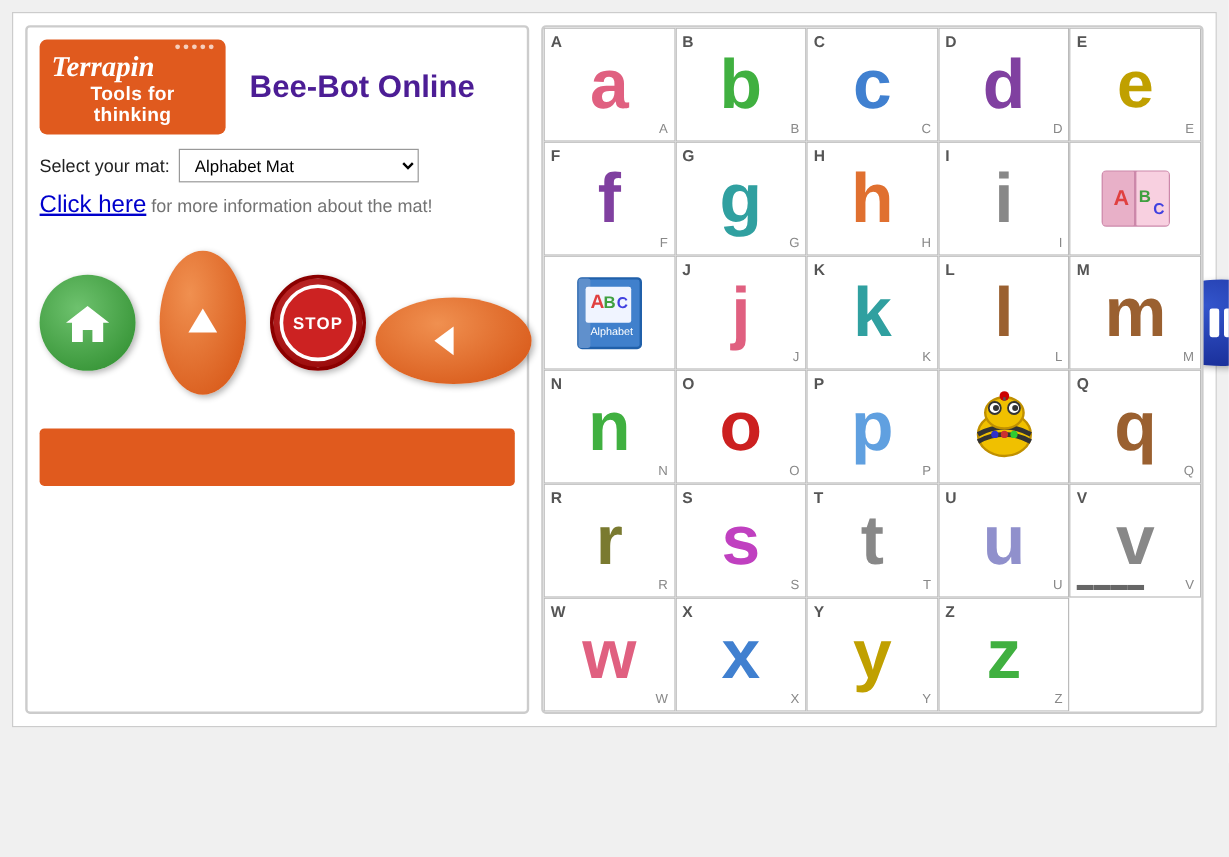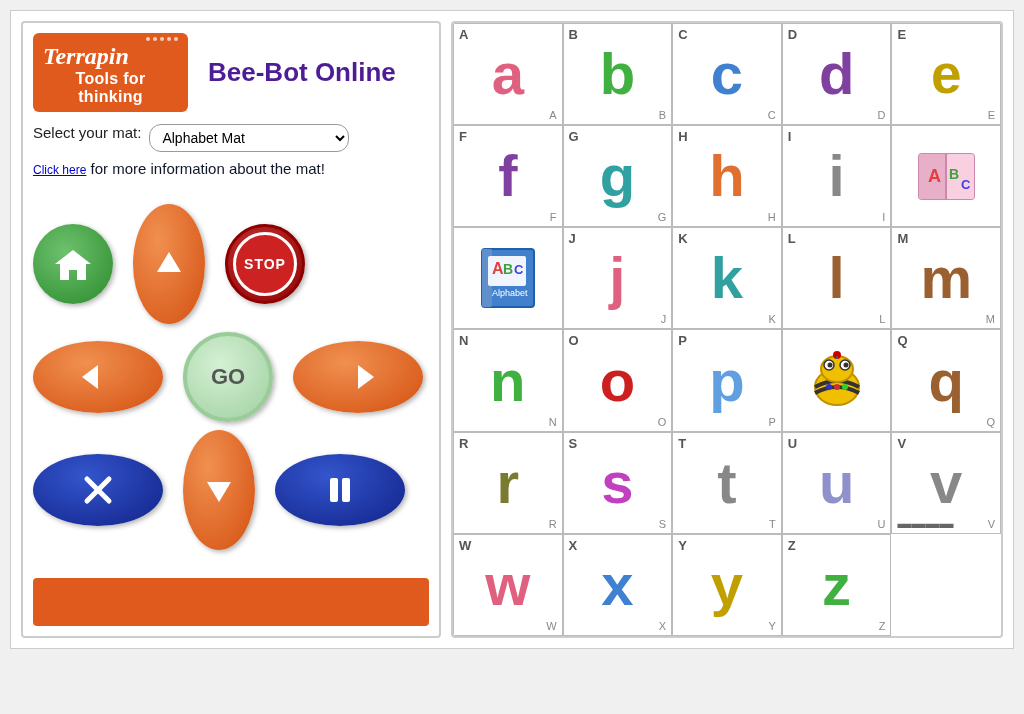--- a/index.html
+++ b/index.html
@@ -36,49 +36,50 @@
       gap: 20px;
       margin-bottom: 12px;
     }
     .app-title {
       font-size: 26px;
       font-weight: bold;
       color: #4c1d95;
     }
     .mat-select-row {
       display: flex;
+      align-items: center;
       gap: 8px;
       margin-bottom: 8px;
     }
     .mat-select-label {
       font-size: 15px;
       color: #222;
     }
     .mat-select {
       border: 1px solid #999;
-      border-radius: 12px;
+      border-radius: 0;
       padding: 4px 8px;
       font-size: 14px;
       background: white;
       width: 200px;
     }
     .click-here-link {
       color: #00c;
       text-decoration: underline;
       cursor: pointer;
-      font-size: 12px;
+      font-size: 20px;
     }
     .info-text {
       font-size: 15px;
-      color: #0f172a;
+      color: #737373;
     }
     .controls-area {
       display: flex;
-      flex-direction: column;
-      align-items: flex-start;
+      flex-direction: row;
+      align-items: flex-end;
       gap: 8px;
       margin-top: 16px;
       padding: 10px 0;
     }
     .controls-row {
       display: flex;
       align-items: center;
       justify-content: center;
       gap: 20px;
     }

